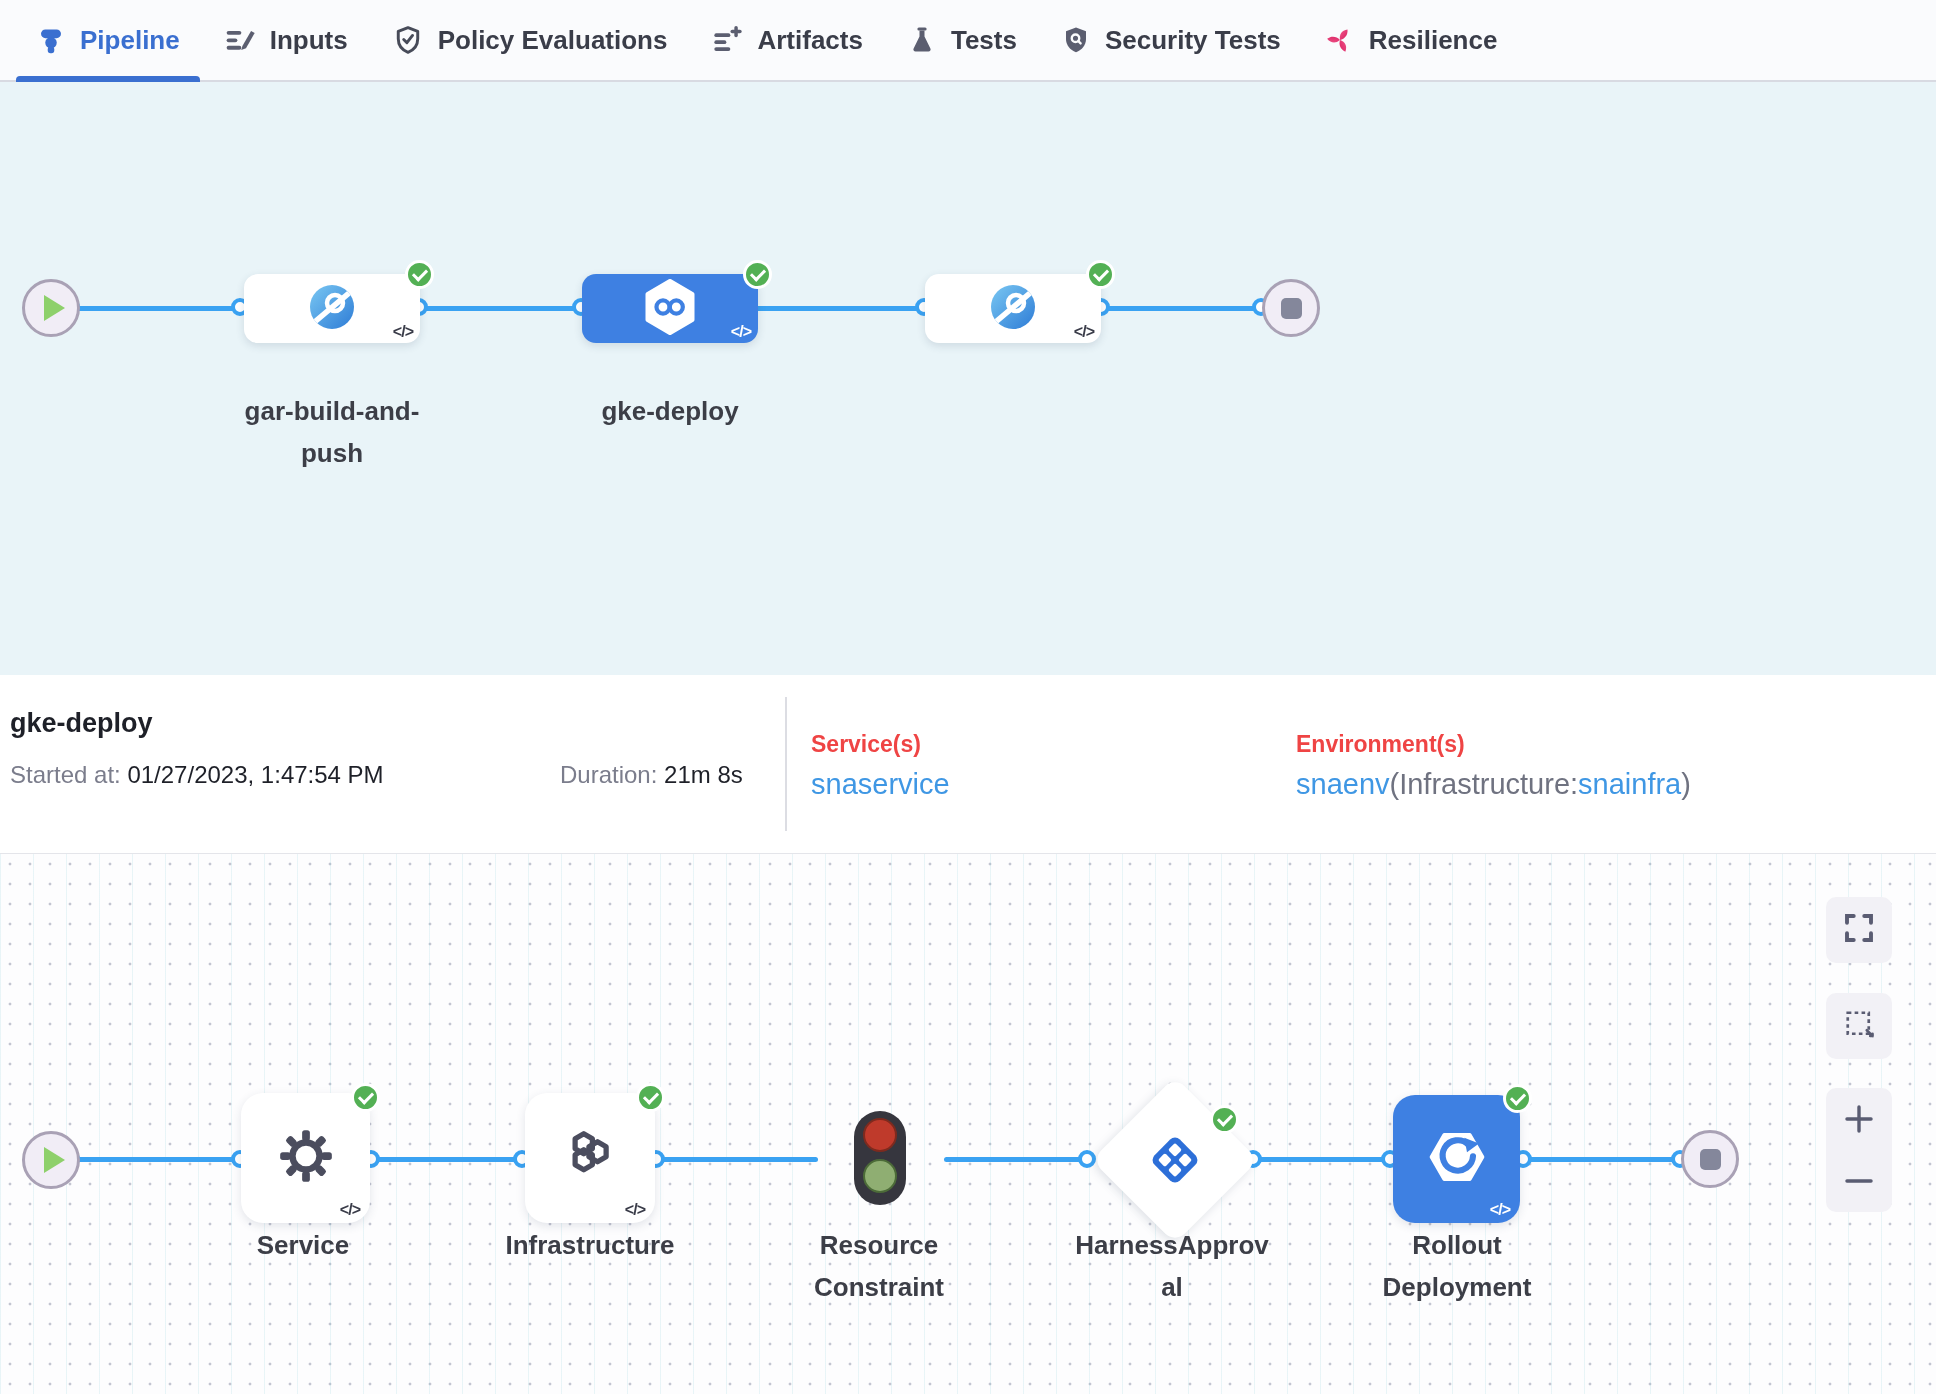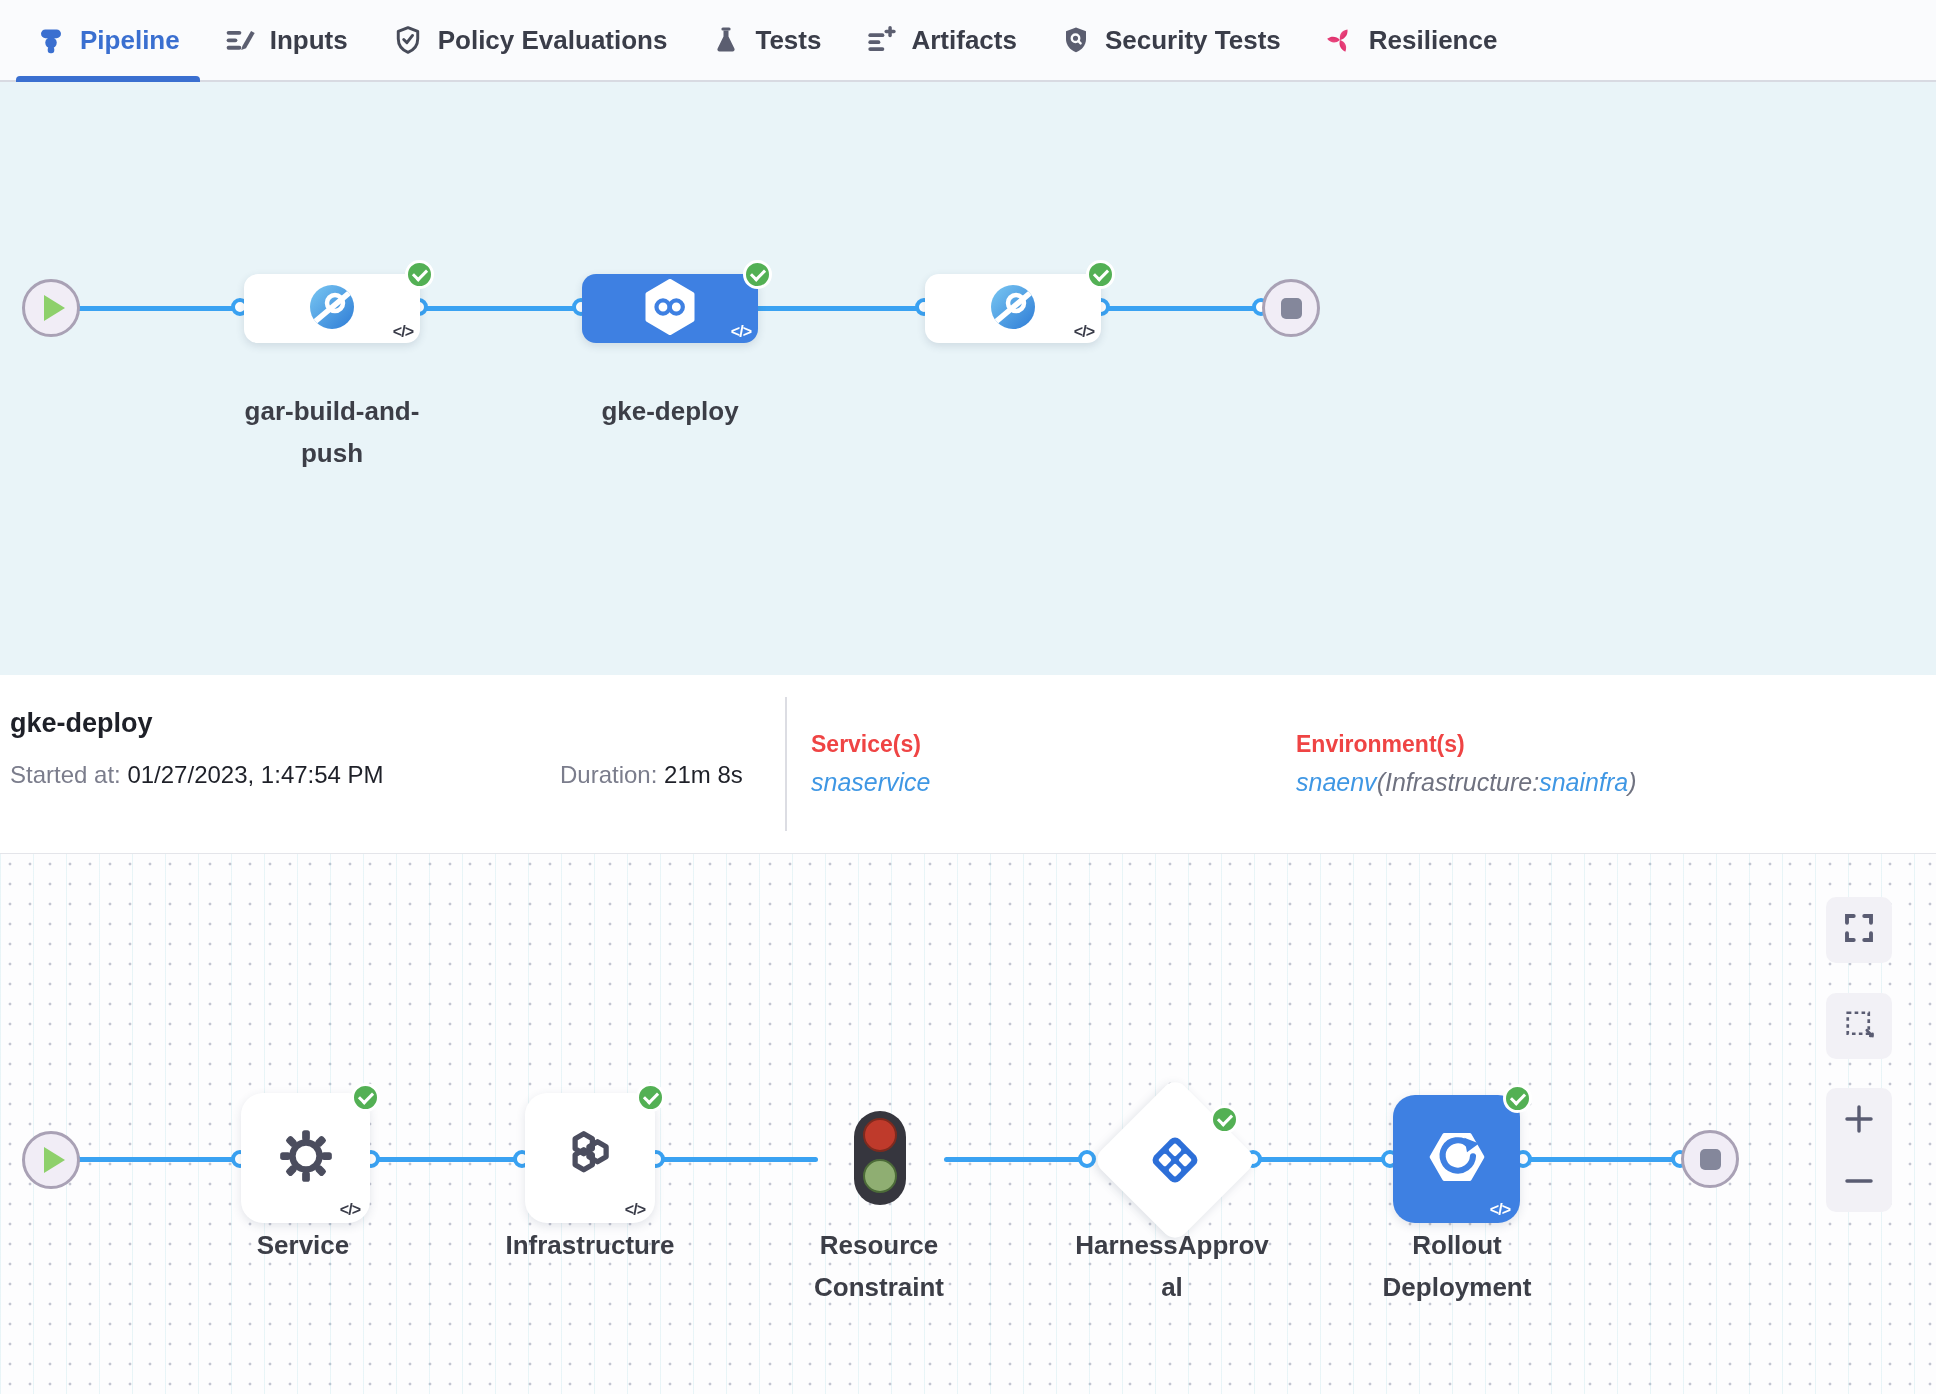--- a/index.html
+++ b/index.html
@@ -51,21 +51,21 @@
   .check-badge i{display:block;width:11px;height:6px;border-left:3px solid #fff;border-bottom:3px solid #fff;
     transform:rotate(-45deg);margin-top:-3px;}
   .node-label{position:absolute;font-size:26px;line-height:42px;color:#3c3e47;text-align:center;
     overflow-wrap:anywhere;font-weight:bold;}
   
   .summary-bar{position:relative;height:178px;background:#fff;border-bottom:1px solid #e4e5ea;}
   .sum-title{position:absolute;left:10px;top:33px;font-size:27px;font-weight:700;color:#1e2028;}
   .sum-row{position:absolute;font-size:24px;color:#1e2028;}
   .sum-label{color:#7b7d8c;}
   .sum-head{position:absolute;font-size:23px;font-weight:600;color:#ef4444;}
-  .sum-link{position:absolute;font-size:25px;color:#3f97e4;cursor:pointer;font-style:italic;}
+  .sum-link{position:absolute;font-size:29px;color:#3f97e4;cursor:pointer;}
   .sum-gray{color:#6f7280;}
   .vdivider{position:absolute;left:785px;top:22px;height:134px;width:1.5px;background:#dcdde3;}
   
   .step-canvas{
     position:relative;height:540px;background-color:#fdfdfe;
     background-image:
       repeating-linear-gradient(90deg, rgba(125,200,212,.16) 0px, rgba(125,200,212,.16) 1px, transparent 1px, transparent 33px),
       radial-gradient(circle, #c3c5d1 1.2px, transparent 1.7px);
     background-size:auto, 20px 20px;
   }
@@ -130,42 +130,42 @@
     <span class="ticon">
       <svg width="32" height="32" viewBox="0 0 24 24" fill="none" stroke="#474b59" stroke-width="2.2" stroke-linejoin="round" stroke-linecap="round">
         <path d="M12 2.8 L19.3 5.5 V11 C19.3 16 16.2 19.5 12 21.2 C7.8 19.5 4.7 16 4.7 11 V5.5 Z"></path>
         <polyline points="8.8,11.6 11.2,14 15.4,8.6"></polyline>
       </svg>
     </span>
     <span>Policy Evaluations</span>
   </div>
   <div class="tab">
     <span class="ticon">
-      <svg width="30" height="30" viewBox="0 0 24 24">
-          <g fill="#5b5e70">
-        <rect x="8.3" y="2" width="7.4" height="2.4" rx="1.2"></rect>
-        <path d="M10 4.4 h4 v4.8 l4.7 9.5 a1.7 1.7 0 0 1 -1.5 2.5 H6.8 a1.7 1.7 0 0 1 -1.5 -2.5 L10 9.2 Z"></path>
-      </g>
-        </svg>
-    </span>
-    <span>Tests</span>
-  </div>
-  <div class="tab">
-    <span class="ticon">
       <svg width="32" height="32" viewBox="0 0 24 24">
           <g fill="#5b5e70">
         <rect x="2.5" y="7" width="12" height="2.8" rx="1.4"></rect>
         <rect x="2.5" y="12.2" width="9" height="2.8" rx="1.4"></rect>
         <rect x="2.5" y="17.4" width="12" height="2.8" rx="1.4"></rect>
         <rect x="17.5" y="1.5" width="2.6" height="8.4" rx="1.3"></rect>
         <rect x="14.6" y="4.4" width="8.4" height="2.6" rx="1.3"></rect>
       </g>
         </svg>
     </span>
     <span>Artifacts</span>
+  </div>
+  <div class="tab">
+    <span class="ticon">
+      <svg width="30" height="30" viewBox="0 0 24 24">
+          <g fill="#5b5e70">
+        <rect x="8.3" y="2" width="7.4" height="2.4" rx="1.2"></rect>
+        <path d="M10 4.4 h4 v4.8 l4.7 9.5 a1.7 1.7 0 0 1 -1.5 2.5 H6.8 a1.7 1.7 0 0 1 -1.5 -2.5 L10 9.2 Z"></path>
+      </g>
+        </svg>
+    </span>
+    <span>Tests</span>
   </div>
   <div class="tab">
     <span class="ticon">
       <svg width="30" height="30" viewBox="0 0 24 24">
         <path d="M12 2 L20 5 V11 C20 16.3 16.8 19.9 12 21.8 C7.2 19.9 4 16.3 4 11 V5 Z" fill="#5b5e70"></path>
         <circle cx="11.6" cy="10.6" r="3" fill="none" stroke="#fafbfd" stroke-width="1.9"></circle>
         <line x1="13.9" y1="12.9" x2="15.7" y2="14.7" stroke="#fafbfd" stroke-width="1.9" stroke-linecap="round"></line>
       </svg>
     </span>
     <span>Security Tests</span>

